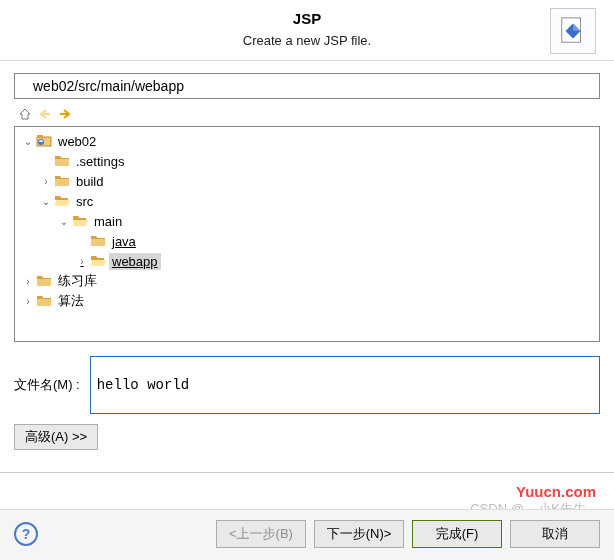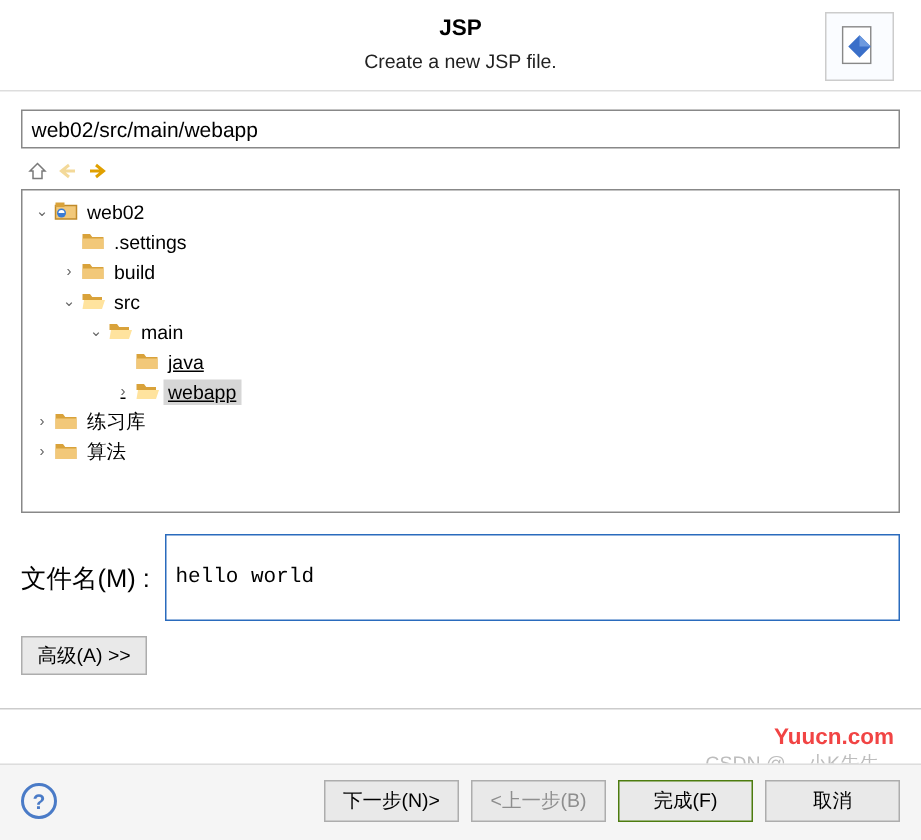--- a/index.html
+++ b/index.html
@@ -4,35 +4,35 @@
 <style>
 * { box-sizing: border-box; margin: 0; padding: 0; }
 body { font-family: "Microsoft YaHei", "Segoe UI", sans-serif; font-size: 13px; background: #fff; color: #000; width: 614px; height: 560px; overflow: hidden; position: relative; }
 .header { background: #fff; padding: 10px 14px 12px; border-bottom: 1px solid #ddd; position: relative; text-align: center; }
 .header-title { font-weight: bold; font-size: 15px; margin-bottom: 6px; }
 .header-sub { font-size: 13px; color: #222; }
 .header-icon { position: absolute; right: 18px; top: 8px; width: 46px; height: 46px; border: 1px solid #ccc; background: #fafcff; display: flex; align-items: center; justify-content: center; }
 .header-icon svg { width: 30px; height: 30px; }
 .content { padding: 12px 14px 6px; }
 .label-row { font-size: 13px; margin-bottom: 6px; }
-.path-input { width: 100%; border: 1px solid #888; padding: 4px 6px; font-size: 14px; outline: none; margin-bottom: 6px; font-family: inherit; }
+.path-input { width: 100%; border: 1px solid #888; padding: 4px 18px; font-size: 14px; outline: none; margin-bottom: 6px; font-family: inherit; }
 .toolbar { display: flex; gap: 6px; align-items: center; padding: 2px 4px; }
 .toolbar span { cursor: pointer; font-size: 13px; }
 .tree-container { border: 1px solid #888; height: 216px; overflow-y: scroll; background: #fff; padding: 4px 2px; }
 .tree-node { display: flex; align-items: center; height: 20px; cursor: pointer; font-size: 13px; white-space: nowrap; }
 .expander { width: 14px; text-align: center; color: #666; font-size: 10px; flex-shrink: 0; }
 .node-icon { width: 18px; height: 16px; flex-shrink: 0; display: inline-flex; align-items: center; justify-content: center; margin-right: 2px; }
 .node-label { padding: 1px 3px; }
 .node-label.selected { background: #d6d6d6; }
 .indent-1 { padding-left: 4px; }
 .indent-2 { padding-left: 22px; }
 .indent-3 { padding-left: 40px; }
 .indent-4 { padding-left: 58px; text-decoration: underline; }
 .filename-row { display: flex; align-items: center; margin-top: 14px; gap: 10px; }
-.filename-label { font-size: 17px; white-space: nowrap; }
+.filename-label { font-size: 13px; white-space: nowrap; }
 .filename-input { flex: 1; border: 1px solid #2a6bbd; padding: 20px 6px; font-size: 14px; outline: none; font-family: Liberation Mono, monospace; }
 .adv-row { margin-top: 10px; }
 .adv-btn { border: 1px solid #adadad; background: #e9e9e9; padding: 3px 10px; font-size: 13px; cursor: pointer; text-align: center; }
 .divider { border: 0; border-top: 1px solid #ccc; margin: 16px 0 0; }
 .footer { position: absolute; bottom: 0; left: 0; right: 0; padding: 10px 14px 12px; display: flex; align-items: center; gap: 8px; border-top: 1px solid #ddd; background: #f5f5f5; }
 .help-icon { width: 24px; height: 24px; border-radius: 50%; border: 2px solid #4a7bc7; color: #4a7bc7; display: flex; align-items: center; justify-content: center; font-size: 14px; font-weight: bold; cursor: pointer; margin-right: auto; }
 .wiz-btn { min-width: 90px; height: 28px; border: 1px solid #adadad; background: #e9e9e9; font-size: 13px; cursor: pointer; padding: 0 10px; }
 .wiz-btn.disabled { color: #8e8e8e; cursor: default; }
 .wiz-btn.default { border: 1px solid #4d7c0f; }
 .watermark1 { position: absolute; right: 18px; bottom: 60px; color: #f03030; font-size: 15px; font-weight: bold; opacity: 0.9; pointer-events: none; }
@@ -175,17 +175,17 @@
   </div>
 </div>
 
 <hr class="divider">
 
 <div class="watermark1">Yuucn.com</div>
 <div class="watermark2">CSDN @__小K先生</div>
 
 <div class="footer">
   <div class="help-icon">?</div>
+  <button class="wiz-btn disabled">&lt;上一步(B)</button>
   <button class="wiz-btn">下一步(N)&gt;</button>
-  <button class="wiz-btn disabled">&lt;上一步(B)</button>
   <button class="wiz-btn default">完成(F)</button>
   <button class="wiz-btn">取消</button>
 </div>
 
 </body></html>

